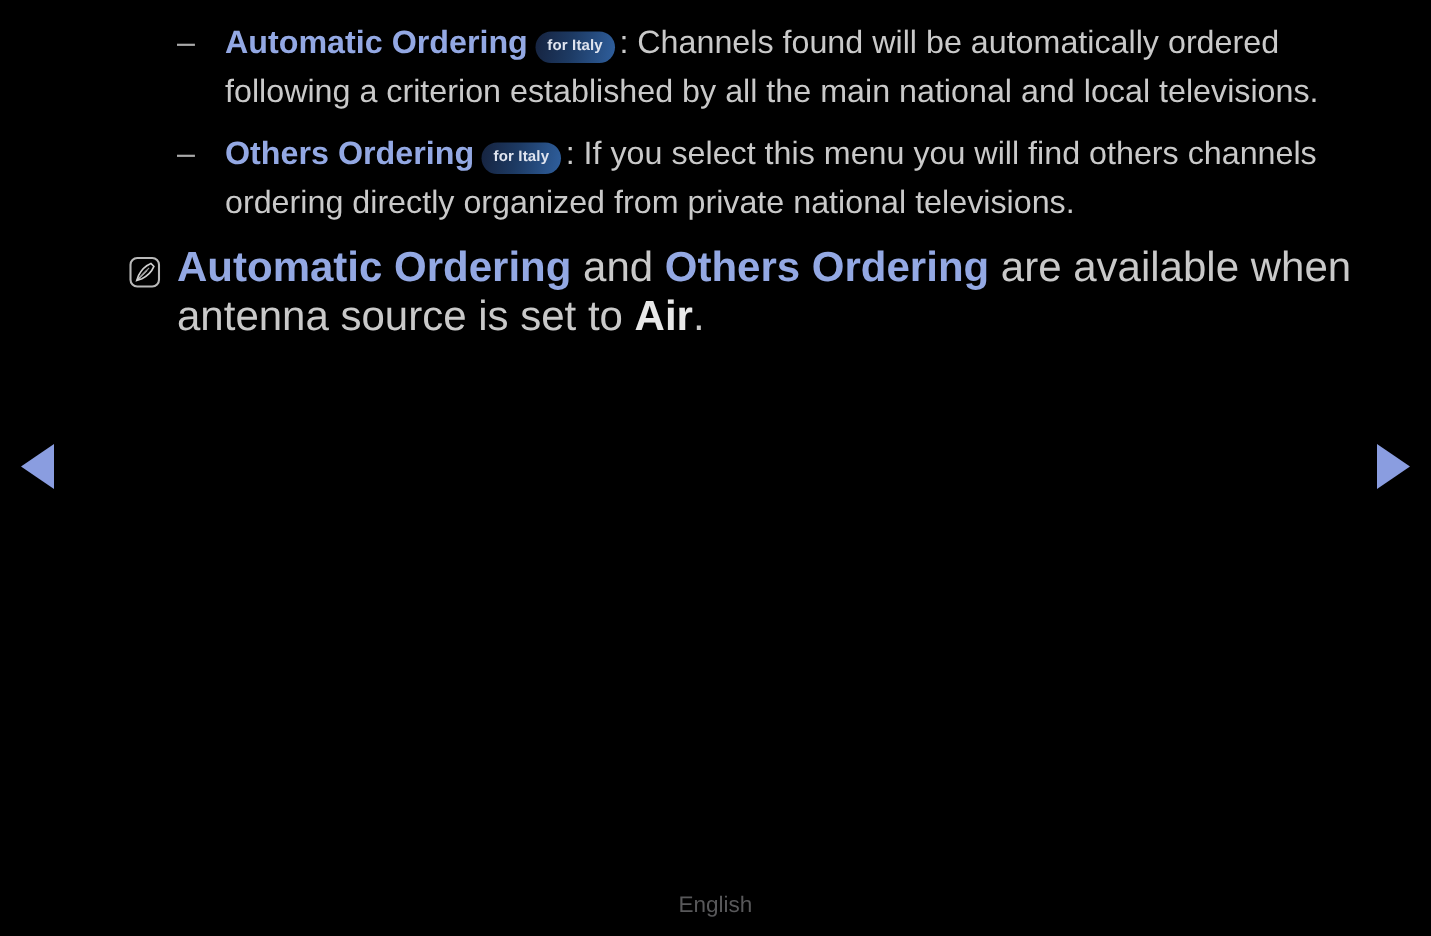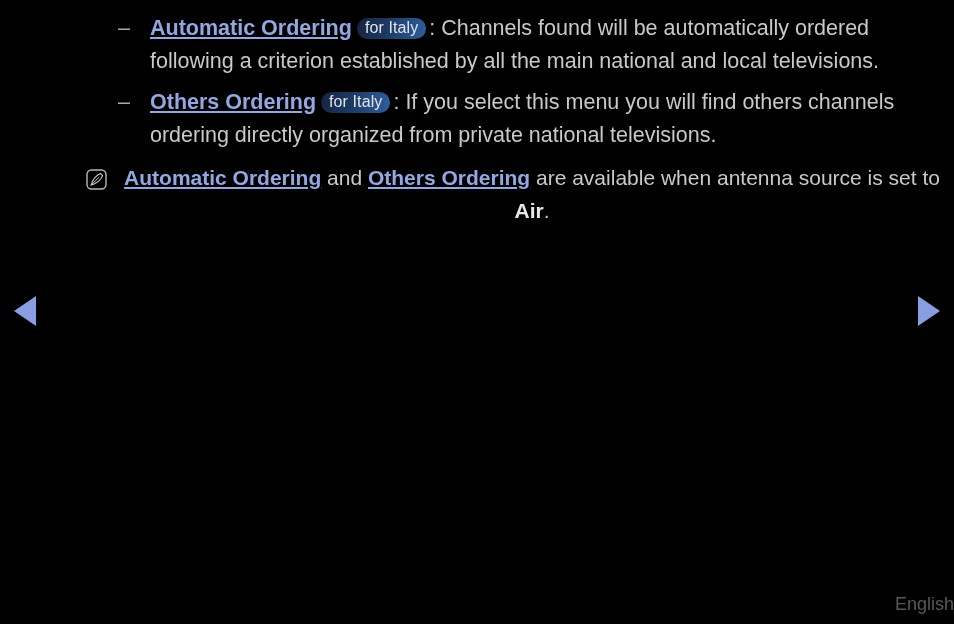--- a/index.html
+++ b/index.html
@@ -48,63 +48,61 @@
     margin-left: 32px;
     display: block;
   }
 
   
   .note-row {
     position: absolute;
     left: 86px;
     width: 860px;
     color: #c9c9c9;
-    font-size: 21px;
+    font-size: 28px;
     line-height: 33px;
-    text-align: center;
   }
   .note-row .note-icon {
     position: absolute;
     left: 0px;
     top: 5px;
     width: 21px;
     height: 21px;
     display: block;
   }
   .note-row .body {
     margin-left: 32px;
     display: block;
   }
 
   
   .kw {
     color: #93a8e3;
     font-weight: bold;
-    text-decoration: underline;
   }
   .kw-white {
     color: #e8e8e8;
     font-weight: bold;
   }
   .plain {
     color: #c9c9c9;
     font-weight: normal;
   }
 
   
   .badge {
     display: inline-block;
     vertical-align: 2px;
     margin: 0 3px 0 5px;
     padding: 1px 8px 2px 8px;
     border-radius: 11px;
     background: linear-gradient(100deg, #16233f 0%, #1d3a63 45%, #2f5f9d 100%);
     color: #dfe4ef;
-    font-size: 16px;
-    font-weight: normal;
+    font-size: 10px;
+    font-weight: bold;
     line-height: 18px;
     letter-spacing: 0.1px;
     white-space: nowrap;
   }
 
   
   .nav-arrow {
     position: absolute;
     top: 296px;
     width: 0;
@@ -123,23 +121,23 @@
     border-bottom: 15px solid transparent;
     border-left: 22px solid #8a9de0;
   }
 
   
   #footer-language {
     position: absolute;
     left: 0;
     top: 592px;
     width: 954px;
-    text-align: right;
+    text-align: center;
     color: #58585a;
-    font-size: 18px;
+    font-size: 15px;
     line-height: 24px;
   }
 </style>
 </head>
 <body>
 
 <div id="content">
 
   <div class="dash-row" style="top:12px;">
     <span class="marker">–</span>

